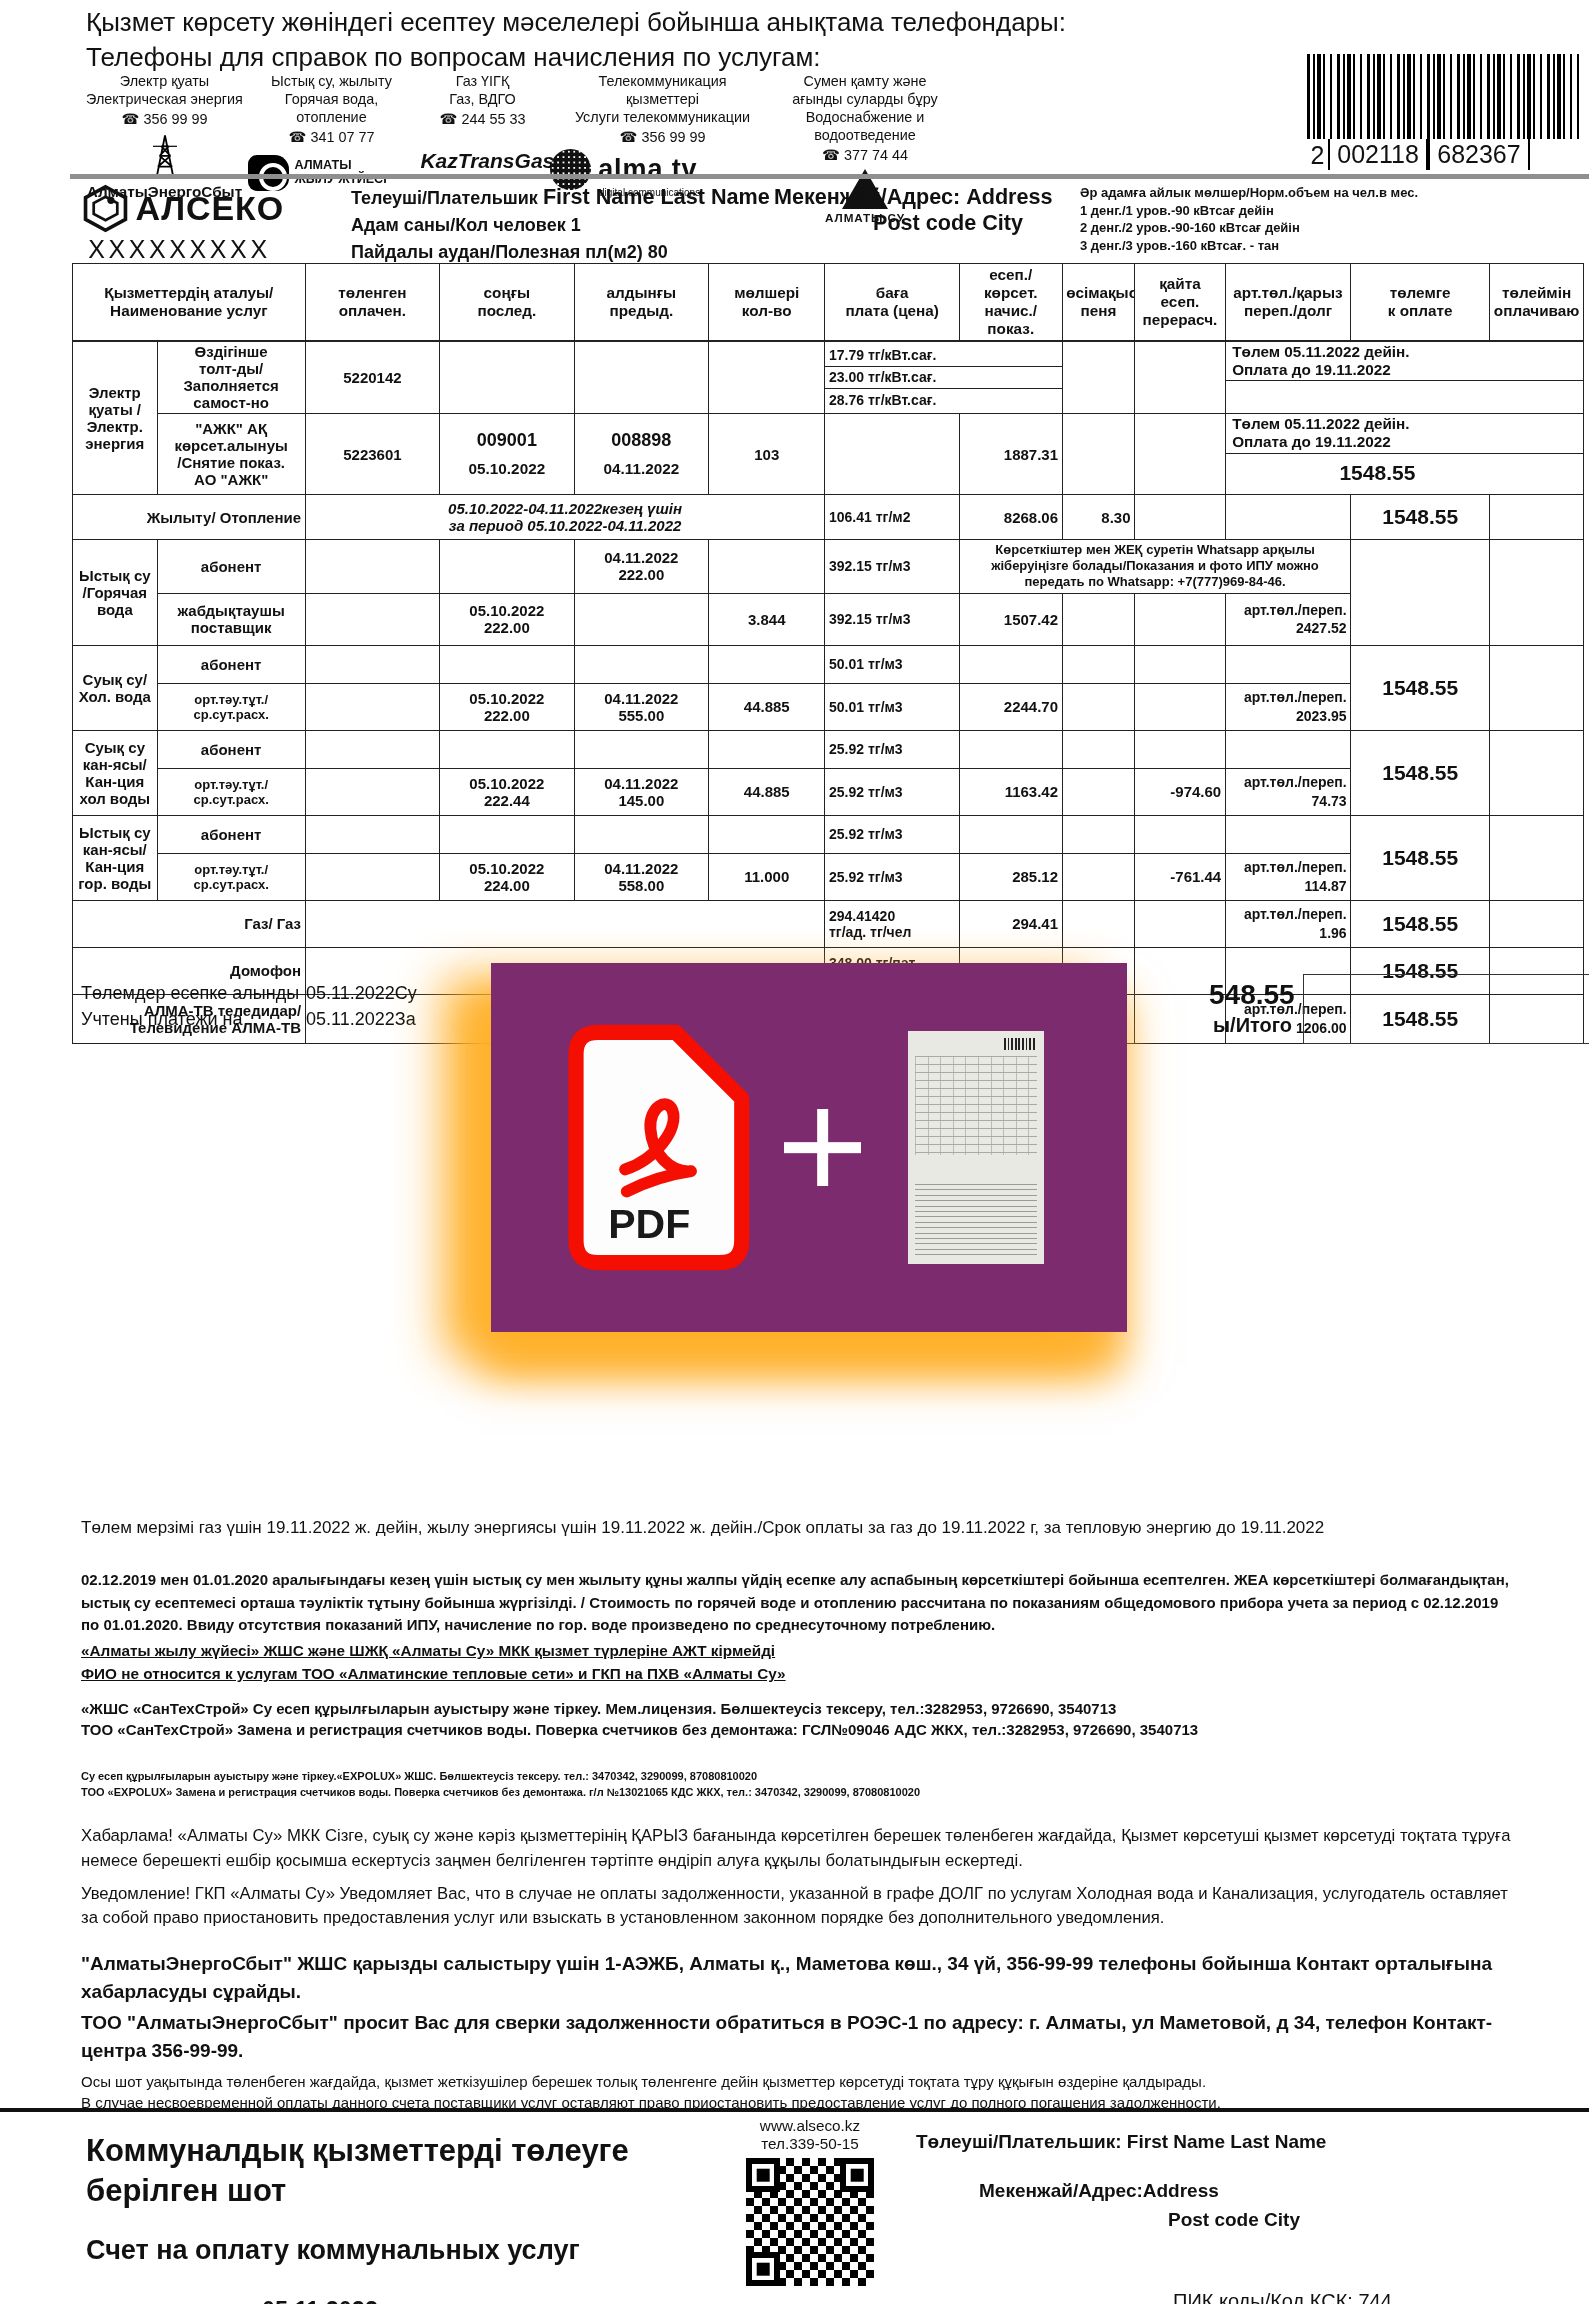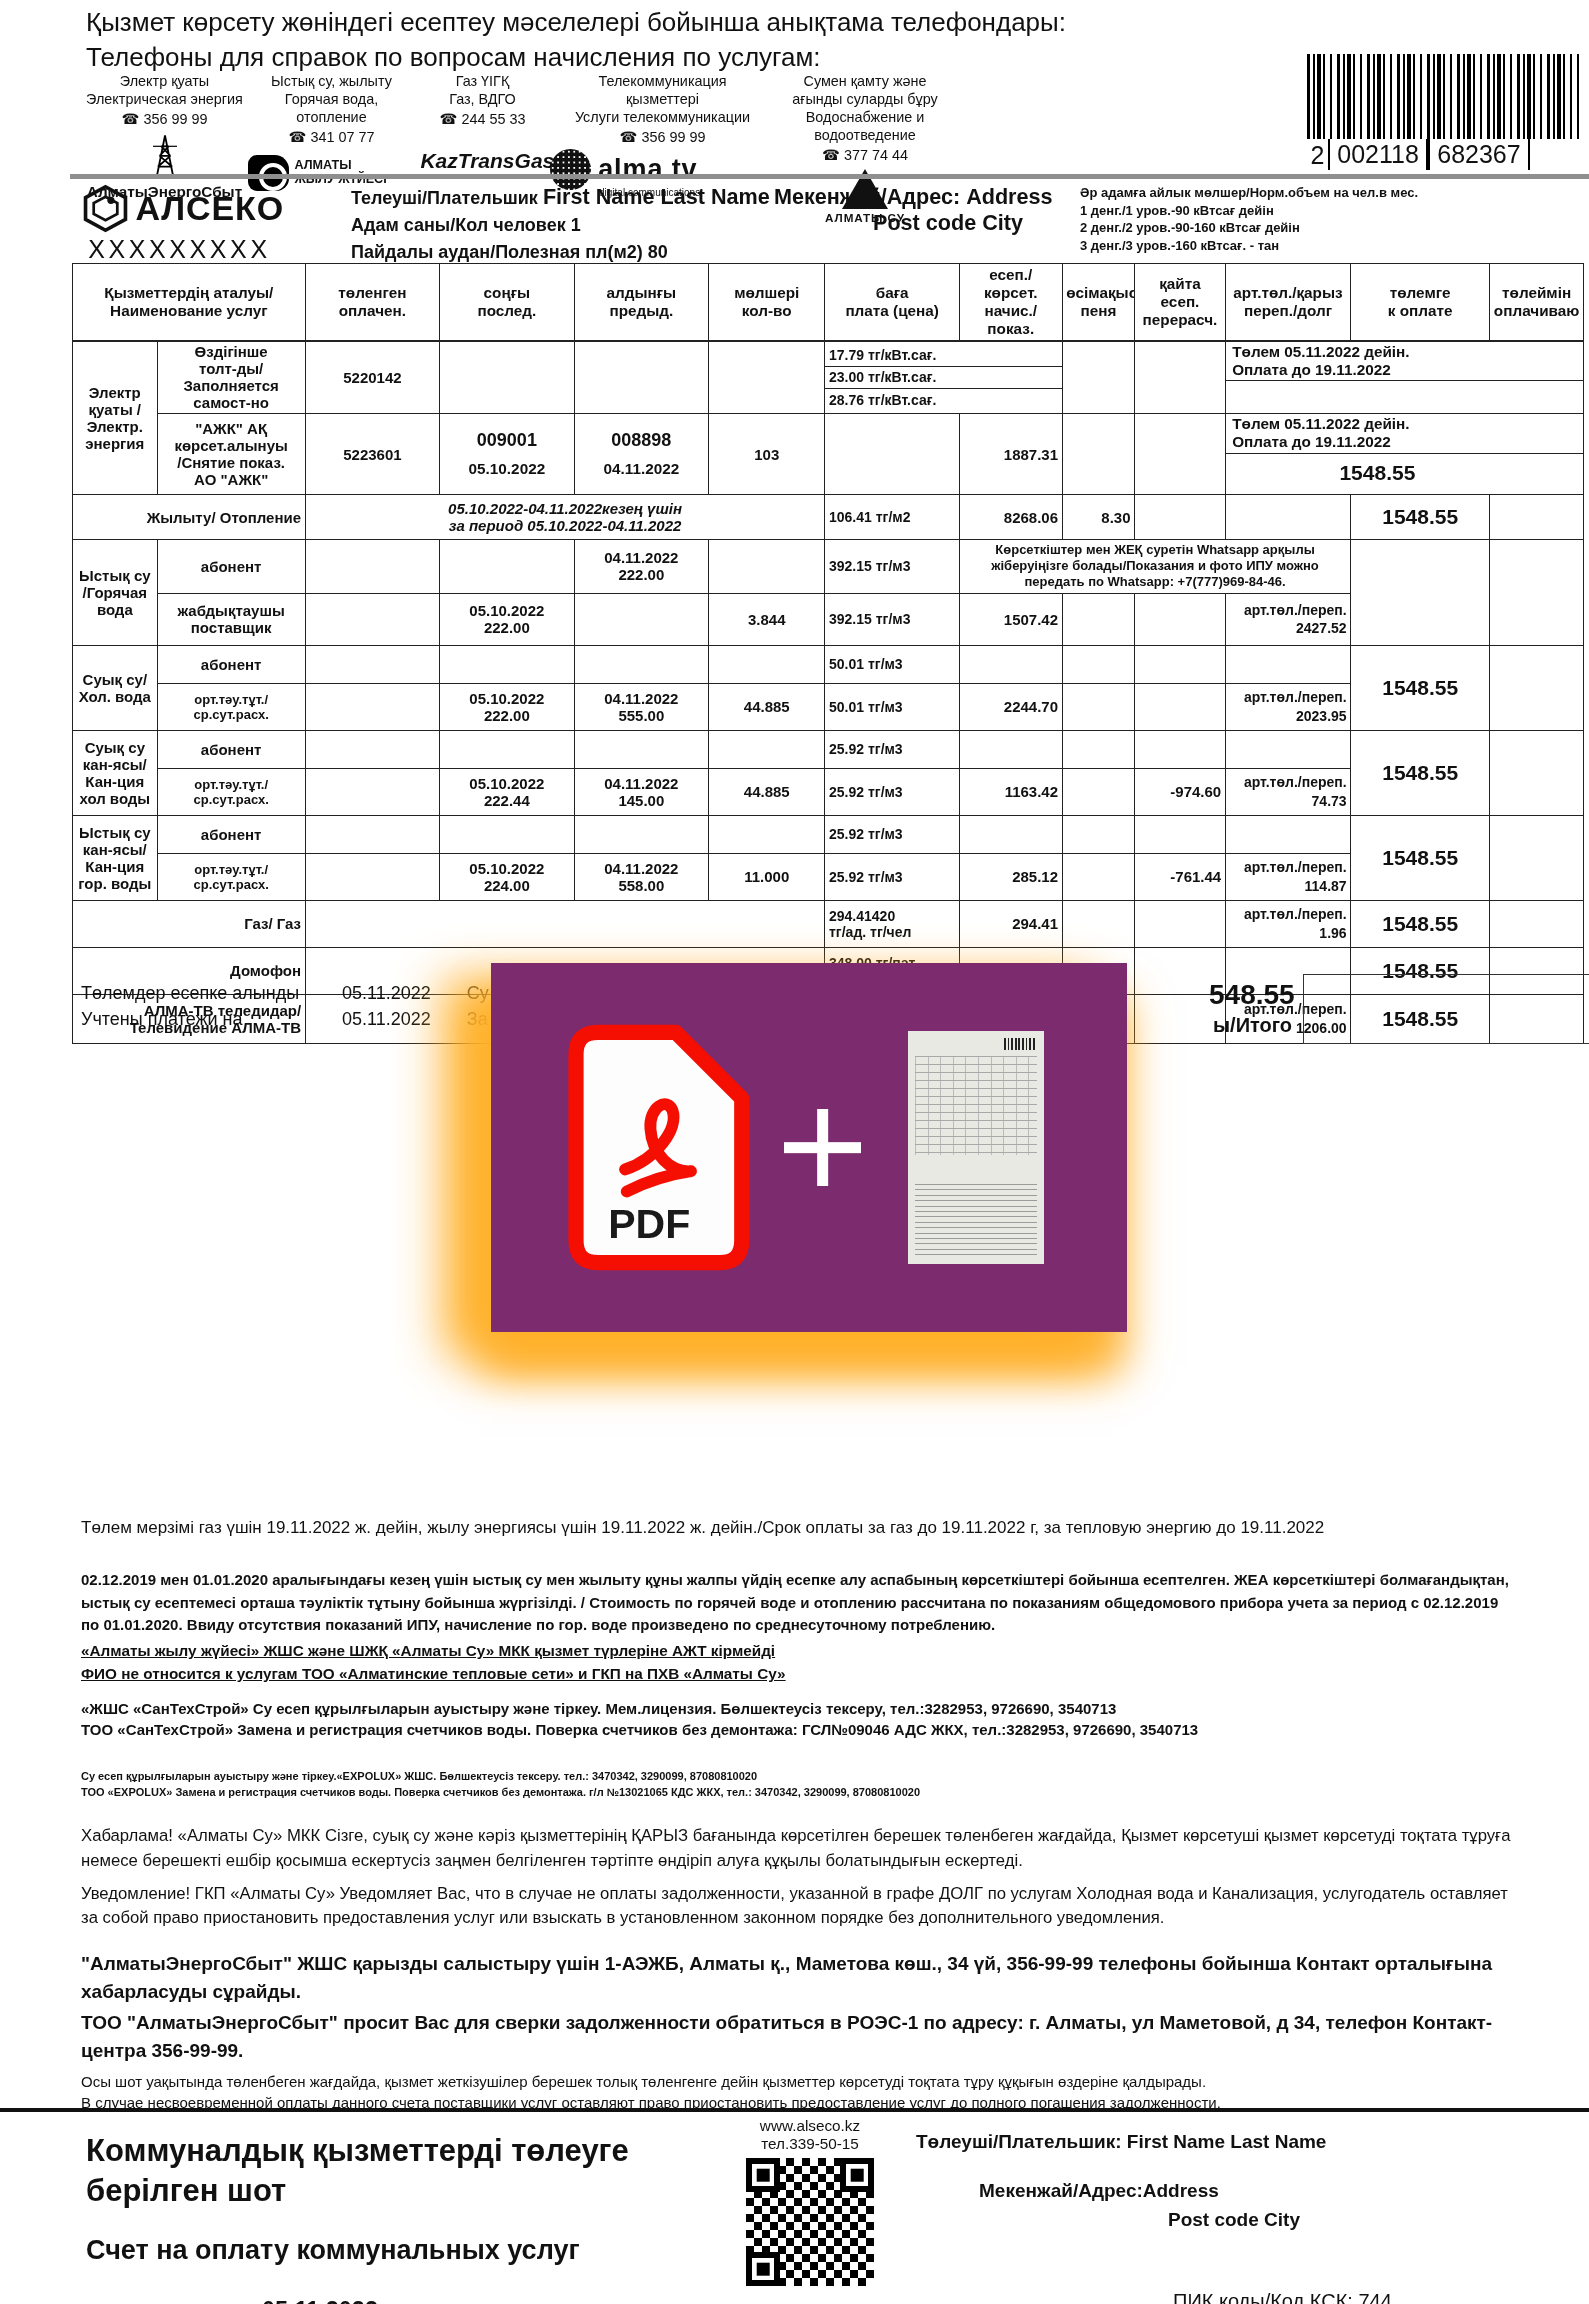--- a/index.html
+++ b/index.html
@@ -75,21 +75,21 @@
   .tariffbox:last-child{border-bottom:none;}
   .paybox{border:1.4px solid #222;padding:1.8px 7.2px;font-size:15.3px;margin:-1.8px -1.8px 1.8px -1.8px;}
   .payamt{font-size:21px;text-align:center;padding:5.4px 54px 0 0;}
   .wanote{font-size:13px;text-align:center;line-height:1.25;}
   .overlbl{font-size:14px;text-align:right;line-height:1.3;}
   .meterval{font-size:18px;text-align:center;}
   .meterdate{font-size:15.3px;text-align:center;margin-top:9px;}
 
   
   .totals{position:absolute;left:81px;top:983px;width:1440px;font-size:18px;}
-  .tot-l{display:flex;gap:36px;}
+  .tot-l{display:flex;}
   .tot-l .lbl{width:225px;}
   .tot-amount{position:absolute;left:1128px;top:-3.6px;font-weight:bold;font-size:28px;}
   .tot-itogo{position:absolute;left:1132px;top:31px;font-weight:bold;font-size:20px;}
   .tot-box{position:absolute;left:1222px;top:-9px;width:297px;height:68px;border:1.8px solid #333;}
 
   
   .overlay{position:absolute;left:491px;top:963px;width:636px;height:369px;background:#7c2b6e;
            box-shadow:-43px 20px 45px 5.4px rgba(255,176,40,.95),
                       -12.6px 43px 41px rgba(255,170,25,.75),
                       0 34px 40px rgba(255,170,25,.6);

